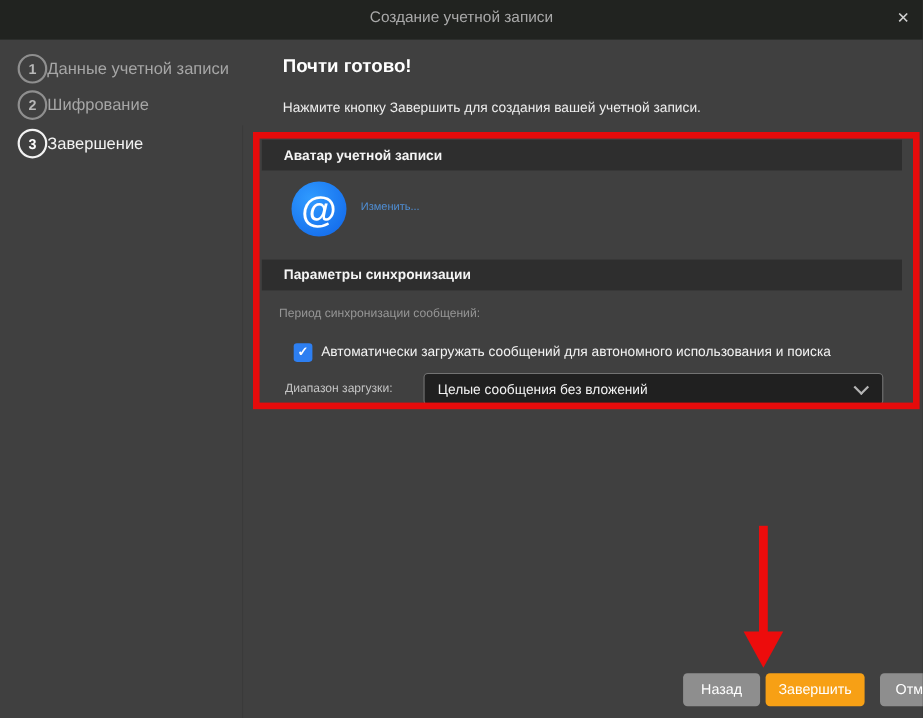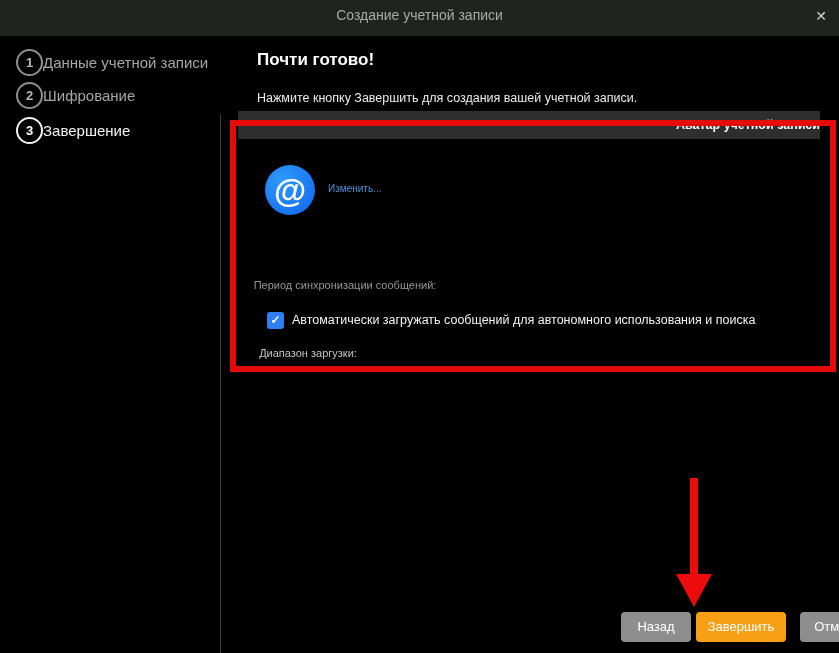--- a/index.html
+++ b/index.html
@@ -1,16 +1,16 @@
 <!DOCTYPE html>
 <html><head>
 <meta charset="utf-8">
 <style>
   html,body{margin:0;padding:0;background:#242624;}
-  .window{position:relative;width:839px;height:653px;background:#000000;overflow:hidden;
+  .window{position:relative;width:839px;height:653px;background:#404040;overflow:hidden;
           font-family:"Liberation Sans",sans-serif;-webkit-font-smoothing:antialiased;}
   .titlebar{position:absolute;left:0;top:0;right:0;height:36px;background:#212320;}
   .title{color:#a9a9a9;font-size:14px;text-align:center;line-height:31px;}
   .close{position:absolute;left:811px;top:6px;width:20px;height:20px;color:#d0d0d0;
          font-size:14px;text-align:center;line-height:20px;cursor:default;}
 
   
   .step{position:absolute;left:6px;display:flex;align-items:center;height:28px;}
   .step-circle{width:23px;height:23px;border-radius:50%;border:2px solid #8f8f8f;color:#b8b8b8;
                font-weight:bold;font-size:13px;display:flex;align-items:center;justify-content:center;
@@ -23,21 +23,21 @@
   
   .heading{position:absolute;left:257px;top:50px;font-size:17px;font-weight:bold;color:#ffffff;}
   .subheading{position:absolute;left:257px;top:91px;font-size:12.5px;color:#ededed;}
 
   .highlight-rect{position:absolute;left:230px;top:120px;width:606px;height:252px;
                   box-sizing:border-box;border:6px solid #e60b0b;pointer-events:none;}
 
   .section-bar{position:absolute;left:238px;width:582px;height:28px;background:#2e2e2e;
                color:#f5f5f5;font-size:12.5px;font-weight:600;line-height:28px;padding-left:20px;
                box-sizing:border-box;}
-  .bar-avatar{top:111px;text-align:right;}
+  .bar-avatar{top:127px;}
   .bar-sync{top:236px;}
 
   .avatar{position:absolute;left:265px;top:165px;width:50px;height:50px;border-radius:50%;
           background:radial-gradient(circle at 35% 32%,#2f9bff,#0f63e8);color:#ffffff;
           font-size:33px;font-weight:bold;display:flex;align-items:center;justify-content:center;line-height:1;}
   .change-link{position:absolute;left:328px;top:183px;color:#4f8fd6;font-size:10px;cursor:default;}
 
   .field-label{position:absolute;color:#969696;font-size:11px;text-align:center;white-space:nowrap;}
   .lbl-period{left:238px;width:214px;top:279px;}
   .lbl-range{left:238px;width:140px;top:347px;}
@@ -91,29 +91,34 @@
   <div class="heading">Почти готово!</div>
   <div class="subheading">Нажмите кнопку Завершить для создания вашей учетной записи.</div>
 
   <div class="section-bar bar-avatar">Аватар учетной записи</div>
 
   <div class="avatar">
     <span>@</span>
   </div>
   <div class="change-link">Изменить...</div>
 
+  <div class="section-bar bar-sync">Параметры синхронизации</div>
 
   <div class="field-label lbl-period">Период синхронизации сообщений:</div>
 
   <div class="checkbox">
     <span>✓</span>
   </div>
   <div class="checkbox-label">Автоматически загружать сообщений для автономного использования и поиска</div>
 
   <div class="field-label lbl-range bright">Диапазон заргузки:</div>
+  <div class="dropdown dd-range">
+    <span>Целые сообщения без вложений</span>
+    <span class="chevron"></span>
+  </div>
 
   <div class="highlight-rect"></div>
 
   <svg class="arrow-svg" width="70" height="145" viewBox="0 0 70 145">
     <rect x="30" y="8" width="8" height="98" fill="#ed0c0c"></rect>
     <polygon points="34,137 16,104 52,104" fill="#ed0c0c"></polygon>
   </svg>
 
   <div class="btn btn-back">Назад</div>
   <div class="btn btn-cancel">Отмена</div>

